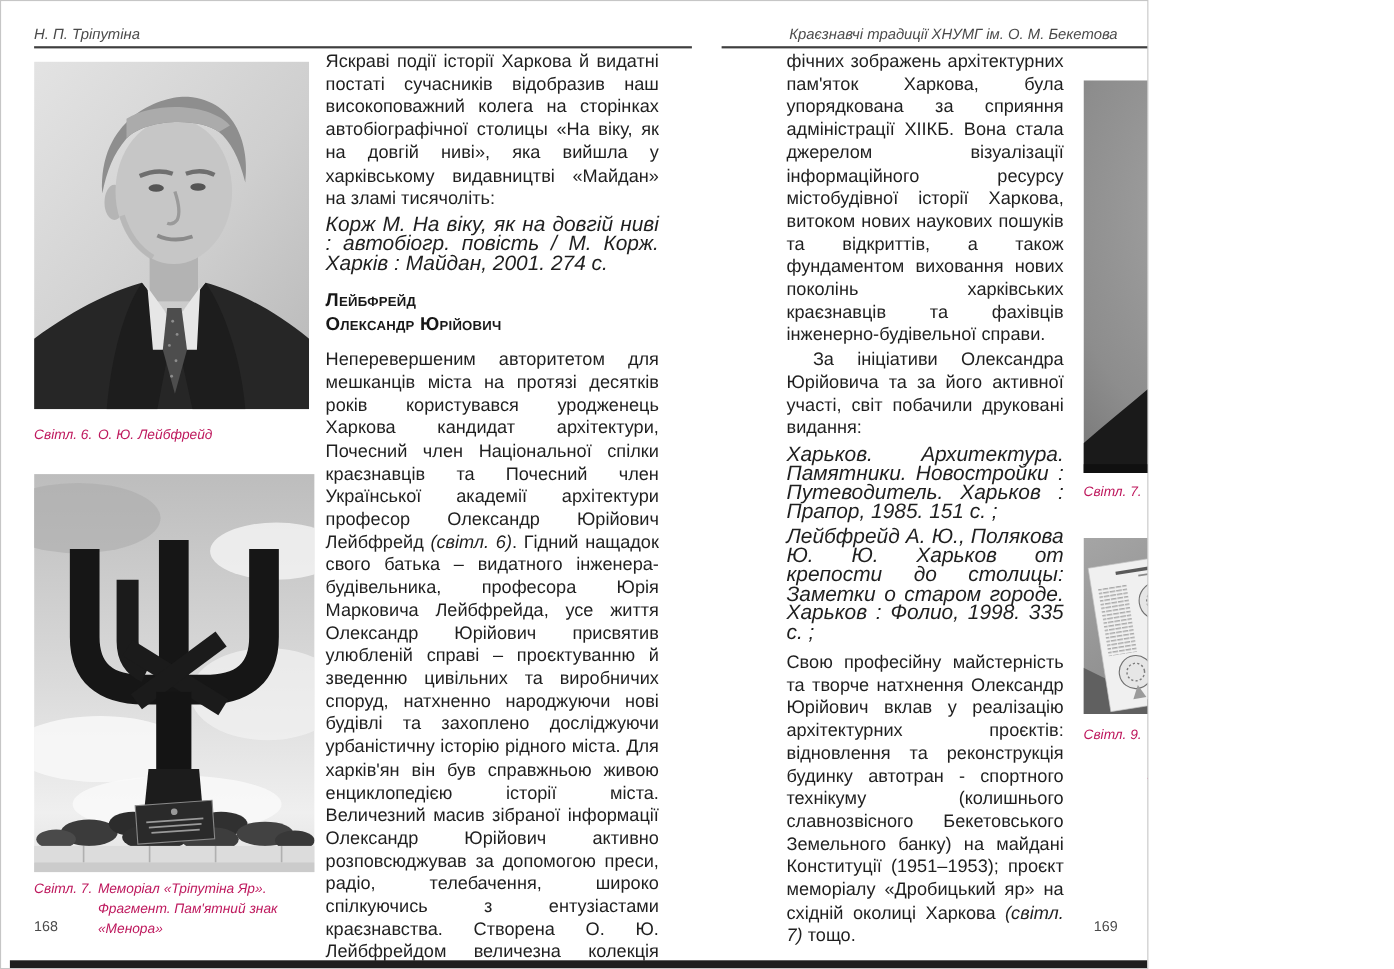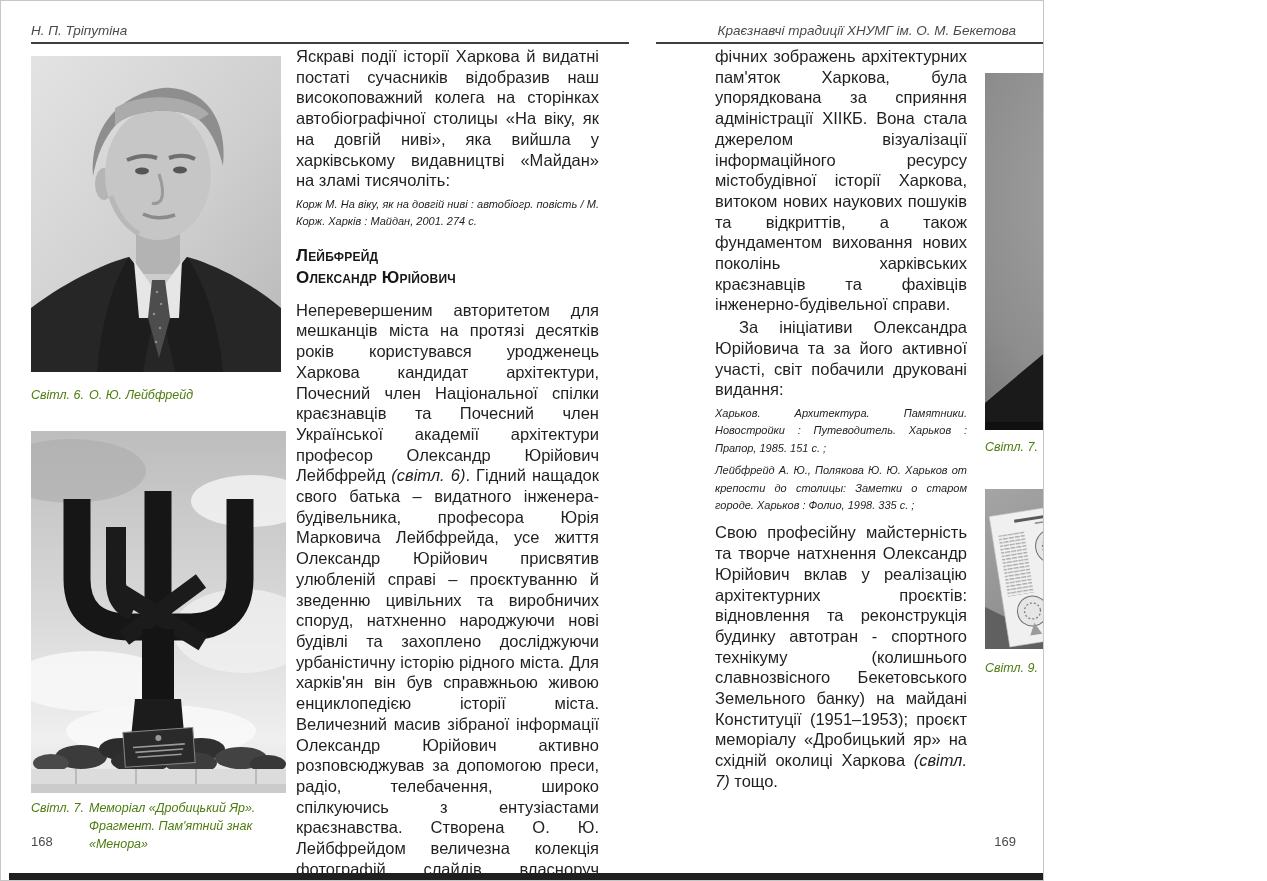--- a/index.html
+++ b/index.html
@@ -4,25 +4,25 @@
 <style>
   html,body{margin:0;padding:0;background:#ffffff;}
   body{font-family:"Liberation Sans", sans-serif;}
   #scan{position:relative;width:1044px;height:881px;background:#ffffff;border:1px solid #c6c6c6;box-sizing:border-box;overflow:hidden;}
   .running-header{position:absolute;top:22px;font-style:italic;font-size:13.5px;color:#4a4a4a;white-space:nowrap;}
   .header-rule{position:absolute;top:41px;height:2px;background:#3f3f3f;}
   .photo{position:absolute;display:block;}
   .photo svg{display:block;}
   .textcol{position:absolute;top:45px;text-align:justify;color:#1f1f1f;}
   .bodytext{font-size:16.5px;line-height:20.7px;margin:0;}
-  .cite{font-size:11px;line-height:17.4px;font-style:italic;margin:5px 0 0 0;}
+  .cite{font-size:19px;line-height:17.4px;font-style:italic;margin:5px 0 0 0;}
   .bodytext.indented{text-indent:24px;}
   .section-heading{font-weight:700;font-variant:small-caps;font-size:17px;line-height:22px;color:#171717;margin:14px 0 11px 0;text-align:left;letter-spacing:.2px;}
   .after-cite{margin-top:8px;}
-  .cap{position:absolute;display:flex;font-style:italic;font-size:12.5px;line-height:18px;color:#4d7c0f;}
+  .cap{position:absolute;display:flex;font-style:italic;font-size:12.5px;line-height:18px;color:#be185d;}
   .cap-label{width:58px;flex:none;}
   .cap-text{flex:1;}
   .pagenum{position:absolute;top:833px;font-size:13px;color:#4a4a4a;}
   .bottom-bar{position:absolute;left:8px;right:0;bottom:0;height:7px;background:#1f1f1f;}
   .svitl-ref{font-style:italic;}
 </style>
 </head>
 <body>
 
 <div id="scan">
@@ -121,21 +121,21 @@
         <line x1="165" y1="338" x2="165" y2="353"></line>
           <line x1="225" y1="338" x2="225" y2="353"></line>
       </g>
       <rect x="0" y="353" width="255" height="9" fill="#cbcbcb"></rect>
     </svg>
   </div>
 
   <div class="cap" style="left:30px;top:798px;width:275px;">
     <span class="cap-label">Світл. 7.</span>
     <span class="cap-text">
-      <span>Меморіал «Дробицький Яр».</span><br>
+      <span>Меморіал «Тріпутіна Яр».</span><br>
       <span>Фрагмент. Пам'ятний знак «Менора»</span>
     </span>
   </div>
 
   <div class="textcol" style="left:295px;width:303px;">
     <p class="bodytext">Яскраві події історії Харкова й видатні постаті сучасників відобразив наш високоповажний колега на сторінках автобіографічної столицы «На віку, як на довгій ниві», яка вийшла у харківському видавництві «Майдан» на зламі тисячоліть:</p>
     <p class="cite">Корж М. На віку, як на довгій ниві : автобіогр. повість / М. Корж. Харків : Майдан, 2001. 274 с.</p>
     <h2 class="section-heading">
       <span>Лейбфрейд</span><br>
       <span>Олександр Юрійович</span>

